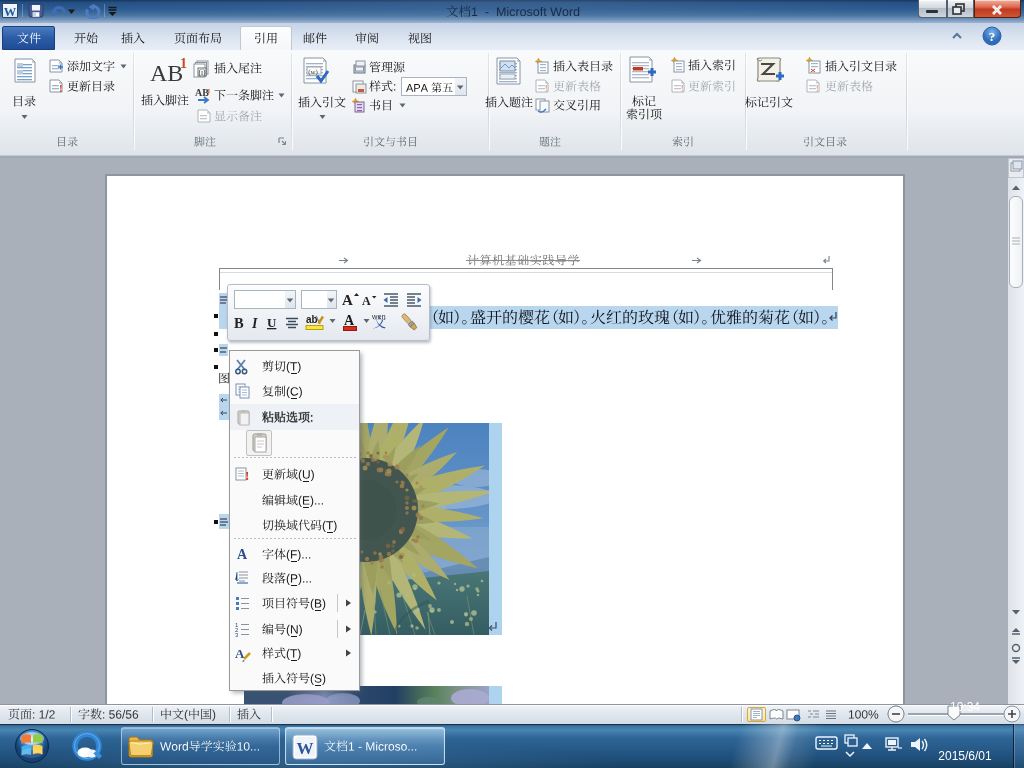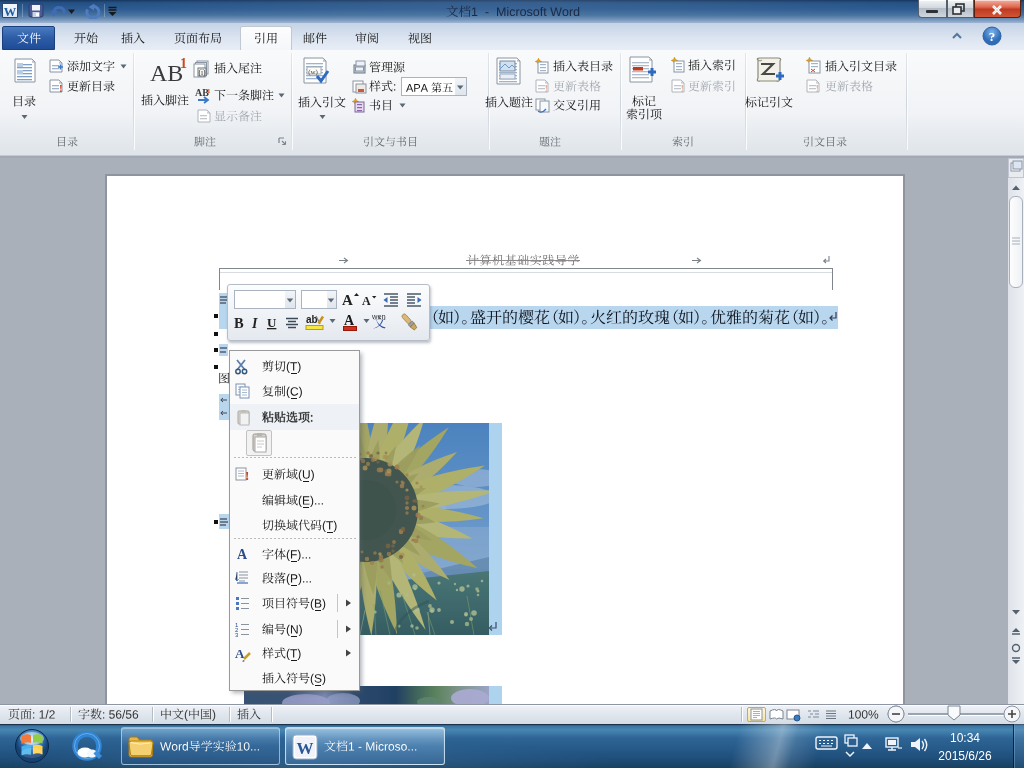--- a/index.html
+++ b/index.html
@@ -1513,22 +1513,22 @@
 <svg style="position:absolute;left:884px;top:735px" width="20" height="20" viewBox="0 0 20 20">
       <rect x="2" y="3" width="12" height="9" fill="none" stroke="#eef4fa" stroke-width="1.4"></rect>
       <rect x="4" y="5" width="8" height="5" fill="#eef4fa"></rect>
       <path d="M8 12 v3 M4 15 h8" stroke="#eef4fa" stroke-width="1.4"></path>
       <path d="M14 13 h4" stroke="#eef4fa" stroke-width="1.2"></path>
     </svg>
 <svg style="position:absolute;left:908px;top:735px" width="20" height="20" viewBox="0 0 20 20">
       <path d="M3 7 h4 l5 -4 v13 l-5 -4 h-4 Z" fill="#eef4fa"></path>
       <path d="M14 6 q3 4 0 8 M16.5 4 q4.5 6 0 12" stroke="#eef4fa" stroke-width="1.4" fill="none"></path>
     </svg>
-<div style="position:absolute;left:930px;top:731px;width:70px;text-align:center;font:12px 'Liberation Sans';color:#fff">10:34</div>
-<div style="position:absolute;left:922px;top:749px;width:86px;text-align:center;font:12px 'Liberation Sans';color:#fff">2015/6/26</div>
+<div style="position:absolute;left:930px;top:700px;width:70px;text-align:center;font:12px 'Liberation Sans';color:#fff">10:34</div>
+<div style="position:absolute;left:922px;top:749px;width:86px;text-align:center;font:12px 'Liberation Sans';color:#fff">2015/6/01</div>
 <div style="position:absolute;left:1013px;top:724px;width:1px;height:44px;background:rgba(10,20,35,0.8)"></div>
 <div style="position:absolute;left:1014px;top:724px;width:1px;height:44px;background:rgba(160,200,235,0.4)"></div>
 <div style="position:absolute;left:1015px;top:724px;width:9px;height:44px;background:linear-gradient(rgba(120,165,205,0.35),rgba(50,95,140,0.4))"></div>
 <svg style="position:absolute;width:0;height:0">
       <defs>
         <path id="g6587" d="M407 836 397 828C449 786 510 713 527 654C600 605 647 762 407 836ZM700 590C665 448 602 324 505 218C399 314 320 437 275 590ZM864 685 812 620H47L56 590H254C293 419 364 283 463 175C358 75 218 -6 41 -65L49 -81C239 -31 388 41 502 136C606 39 736 -32 891 -78C904 -44 932 -24 966 -22L969 -11C807 27 665 89 550 180C664 290 739 427 784 590H930C944 590 953 595 956 606C921 639 864 685 864 685Z"></path>
         <path id="g6863" d="M854 775C831 691 799 597 770 539L786 529C832 579 881 652 919 722C939 721 952 729 956 741ZM419 765 405 759C441 703 484 617 489 550C554 491 618 638 419 765ZM207 836V606H47L55 576H193C164 426 110 278 29 164L44 151C114 225 168 310 207 405V-81H221C244 -81 271 -65 271 -57V424C304 383 341 326 353 282C413 235 465 357 271 446V576H401C415 576 424 581 427 592C398 622 351 663 351 663L308 606H271V798C297 802 305 811 308 826ZM391 19 400 -11H850V-65H860C882 -65 914 -49 915 -42V412C935 416 951 424 958 431L877 494L840 453H701V789C725 793 735 803 737 817L636 828V453H418L427 424H850V241H441L450 212H850V19Z"></path>
         <path id="g31" d="M76 0V75H251V604L96 493V576L259 688H340V75H507V0Z"></path>
         <path id="g2d" d="M44 227V305H289V227Z"></path>
         <path id="g4d" d="M667 0V459Q667 535 671 605Q647 518 628 469L451 0H385L205 469L178 552L162 605L163 551L165 459V0H82V688H205L388 211Q397 182 406 149Q416 116 418 102Q422 121 435 161Q447 201 452 211L631 688H751V0Z"></path>

